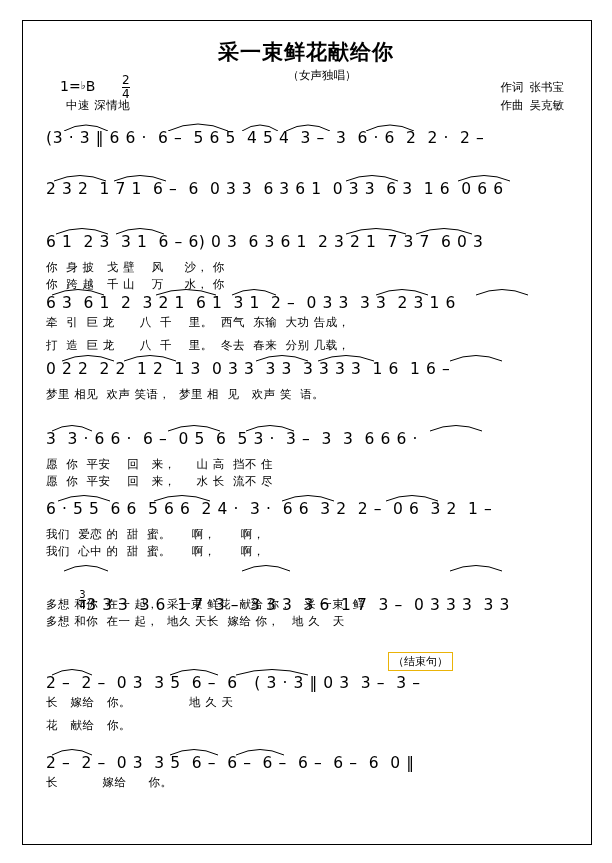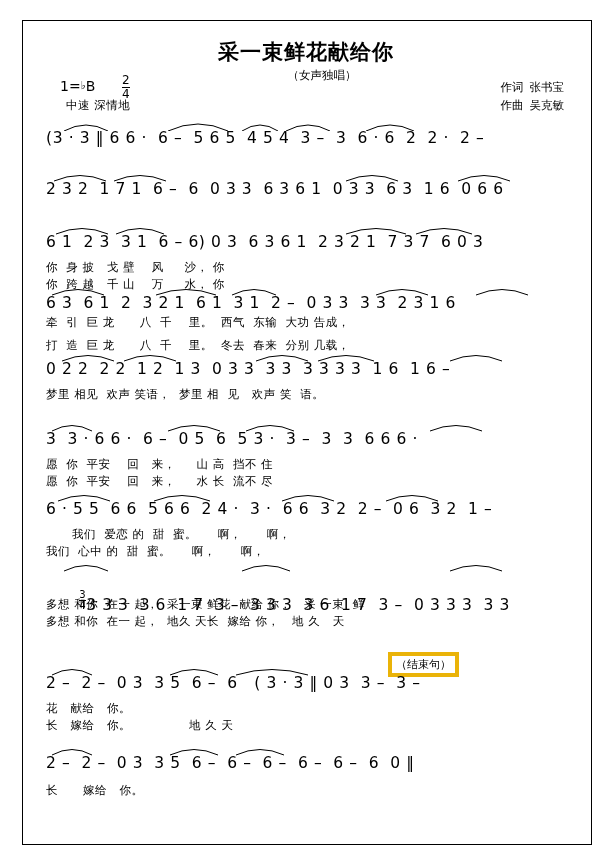--- a/index.html
+++ b/index.html
@@ -115,21 +115,21 @@
     left: 0;
     top: -12px;
     width: 100%;
     height: 14px;
     pointer-events: none;
   }
   .endbox {
     position: absolute;
     font-family: "DejaVu Sans", sans-serif;
     font-size: 11px;
-    border: 4px solid #eab308;
+    border: 1px solid #eab308;
     padding: 1px 4px;
   }
   .meterinline {
     display: inline-block;
     font-size: 10px;
     line-height: 1;
     text-align: center;
     vertical-align: 1px;
     font-family: "DejaVu Sans", sans-serif;
   }
@@ -233,21 +233,21 @@
   </div>
 
   <div class="system" style="top:498px;">
     <div class="notes">6 · 5 5  6 6  5 6 6  2 4 ·  3 ·  6 6  3 2  2 –  0 6  3 2  1 –</div>
     <svg class="slurs" style="top:-9px;" width="522" height="14">
       <path d="M12 12 Q38 1 64 12" fill="none" stroke="#000" stroke-width="1"></path>
       <path d="M108 12 Q136 1 164 12" fill="none" stroke="#000" stroke-width="1"></path>
       <path d="M236 12 Q262 1 288 12" fill="none" stroke="#000" stroke-width="1"></path>
       <path d="M340 12 Q366 1 392 12" fill="none" stroke="#000" stroke-width="1"></path>
     </svg>
-    <div class="lyric" style="margin-top:6px;margin-left:26px;">我们  爱恋 的  甜  蜜。     啊，      啊，</div>
+    <div class="lyric" style="margin-top:6px;">我们  爱恋 的  甜  蜜。     啊，      啊，</div>
     <div class="lyric">我们  心中 的  甜  蜜。     啊，      啊，</div>
   </div>
 
   <div class="system" style="top:568px;">
     <div class="notes">
       <span class="meterinline"><b>3</b><b class="d">4</b></span><span>3 3 3  3 6  1 7  3 –  3 3 3  3 6  1 7  3 –  0 3 3 3  3 3</span>
     </div>
     <svg class="slurs" style="top:-9px;" width="522" height="14">
       <path d="M18 12 Q40 1 62 12" fill="none" stroke="#000" stroke-width="1"></path>
       <path d="M196 12 Q220 1 244 12" fill="none" stroke="#000" stroke-width="1"></path>
@@ -259,27 +259,27 @@
 
   <div class="endbox" style="left:388px; top:652px;">（结束句）</div>
 
   <div class="system" style="top:672px;">
     <div class="notes">2 –  2 –  0 3  3 5  6 –  6   ( 3 · 3 ‖ 0 3  3 –  3 –</div>
     <svg class="slurs" style="top:-9px;" width="522" height="14">
       <path d="M6 12 Q26 1 46 12" fill="none" stroke="#000" stroke-width="1"></path>
       <path d="M124 12 Q148 1 172 12" fill="none" stroke="#000" stroke-width="1"></path>
       <path d="M190 12 Q226 1 262 12" fill="none" stroke="#000" stroke-width="1"></path>
     </svg>
+    <div class="lyric">长   嫁给   你。              地 久 天</div>
     <div class="lyric" style="margin-top:6px;">花   献给   你。</div>
-    <div class="lyric">长   嫁给   你。              地 久 天</div>
   </div>
 
   <div class="system" style="top:752px;">
     <div class="notes">2 –  2 –  0 3  3 5  6 –  6 –  6 –  6 –  6 –  6  0 ‖</div>
     <svg class="slurs" style="top:-9px;" width="522" height="14">
       <path d="M6 12 Q26 1 46 12" fill="none" stroke="#000" stroke-width="1"></path>
       <path d="M124 12 Q148 1 172 12" fill="none" stroke="#000" stroke-width="1"></path>
       <path d="M190 12 Q214 1 238 12" fill="none" stroke="#000" stroke-width="1"></path>
     </svg>
-    <div class="lyric" style="margin-top:8px;">长      嫁给   你。</div>
+    <div class="lyric" style="margin-top:0;font-family:Liberation Mono, monospace;">长      嫁给   你。</div>
   </div>
 
 </div>
 
 </body></html>

